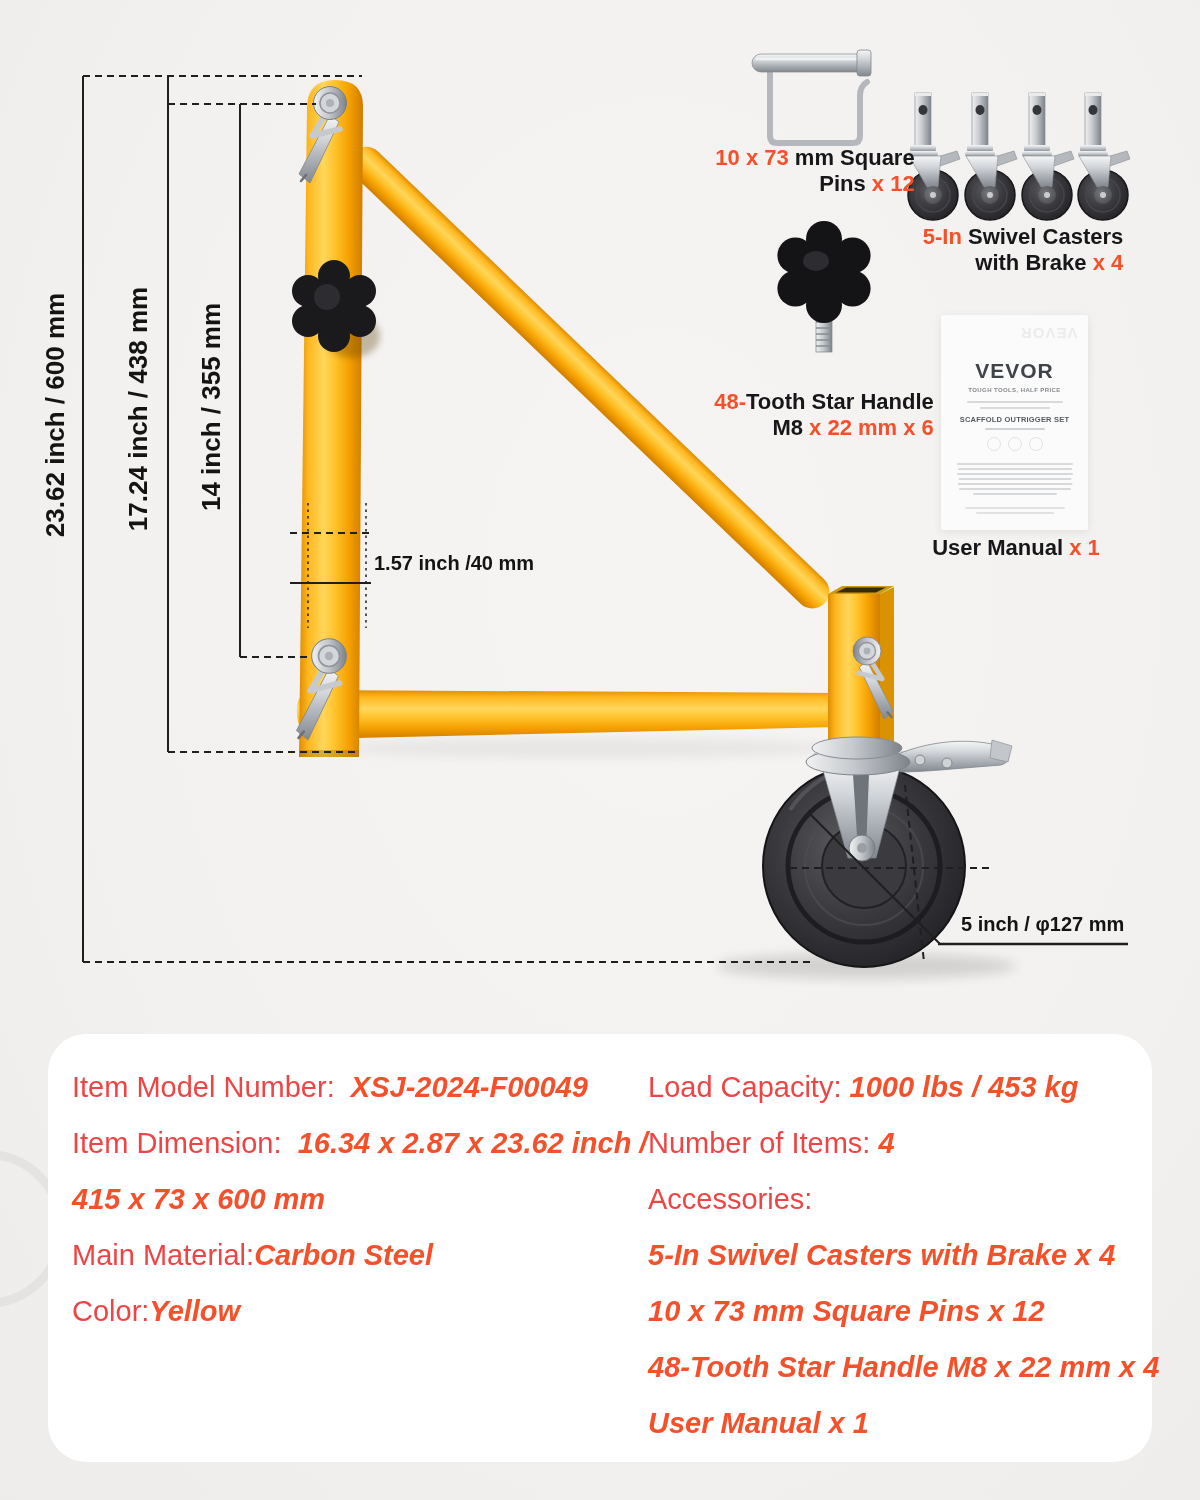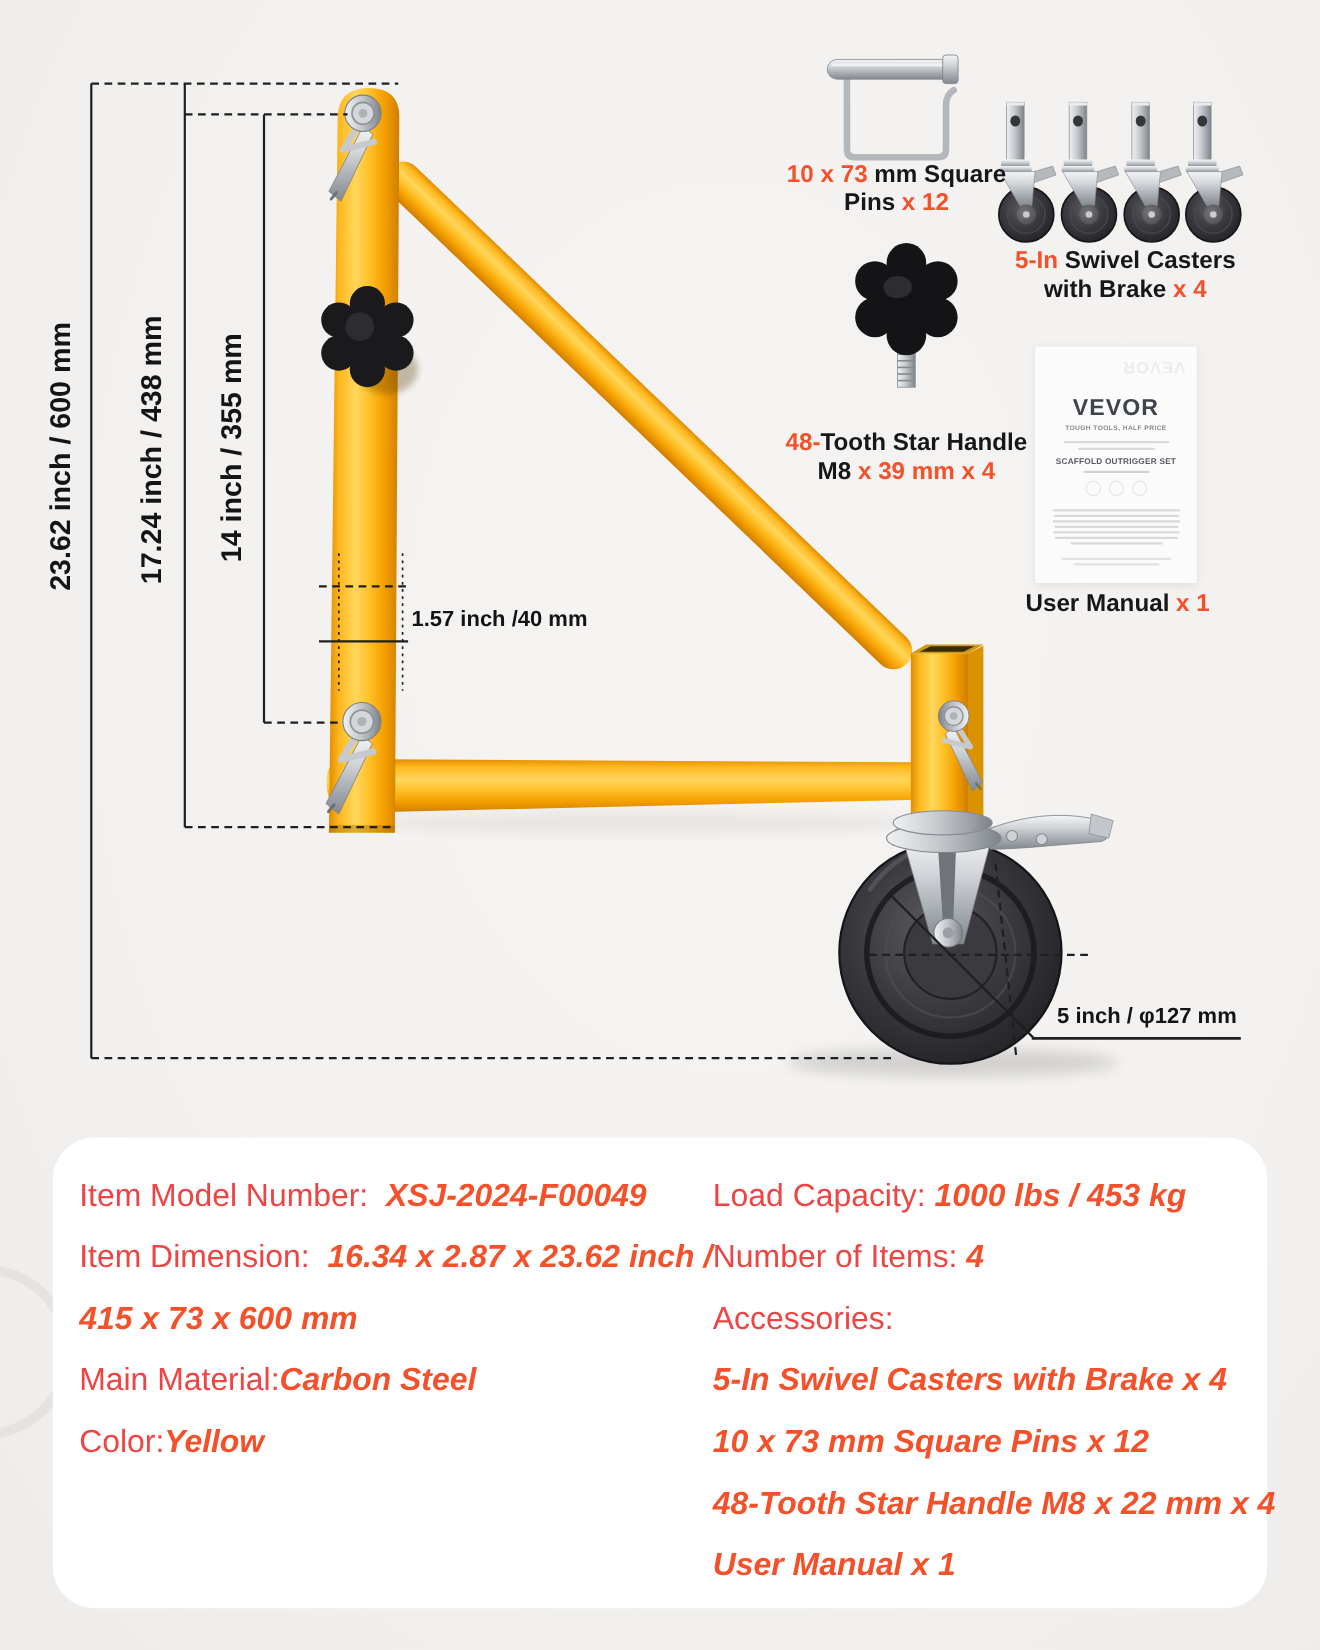--- a/index.html
+++ b/index.html
@@ -4,21 +4,21 @@
 <title>Scaffold Outrigger Infographic</title>
 <style>
   html,body{margin:0;padding:0;background:#e9e8e6;}
   .stage{position:relative;width:1200px;height:1500px;overflow:hidden;
          background:radial-gradient(ellipse at 55% 38%, #f5f4f2 0%, #f2f1ef 60%, #edecea 100%);
          font-family:"Liberation Sans", sans-serif;}
   svg.diagram{position:absolute;left:0;top:0;}
   .lbl{position:absolute;color:#141414;font-weight:700;white-space:nowrap;}
   .dim-rot{transform:translate(-50%,-50%) rotate(-90deg);font-size:26px;}
   .dim-flat{font-size:20px;}
-  .acc-label{position:absolute;transform:translateX(-50%);text-align:center;
+  .acc-label{position:absolute;transform:translateX(-50%);text-align:right;
              font-size:22px;line-height:26px;font-weight:600;color:#17171a;white-space:nowrap;}
   .acc-label .hl{color:#f4502a;}
   
   .manual-card{position:absolute;left:941px;top:315px;width:147px;height:215px;background:#fbfbfb;
                box-shadow:0 2px 8px rgba(0,0,0,.08);border-radius:2px;}
   .m-watermark{position:absolute;right:10px;top:10px;font-size:15px;font-weight:700;color:#ececec;
                letter-spacing:1px;transform:rotate(180deg);}
   .m-brand{position:absolute;left:0;right:0;top:44px;text-align:center;font-size:21px;font-weight:800;
            color:#3f434a;letter-spacing:1px;}
   .m-tagline{position:absolute;left:0;right:0;top:72px;text-align:center;font-size:6px;font-weight:700;
@@ -244,21 +244,21 @@
   <div class="acc-label" style="left:815px;top:145px;">
     <div><span class="hl">10 x 73</span><span> mm Square</span></div>
     <div><span>Pins </span><span class="hl">x 12</span></div>
   </div>
   <div class="acc-label" style="left:1023px;top:224px;">
     <div><span class="hl">5-In</span><span> Swivel Casters</span></div>
     <div><span>with Brake </span><span class="hl">x 4</span></div>
   </div>
   <div class="acc-label" style="left:824px;top:361px;margin-top:28px;">
     <div><span class="hl">48-</span><span>Tooth Star Handle</span></div>
-    <div><span>M8 </span><span class="hl">x 39 mm x 4</span></div>
+    <div><span>M8 </span><span class="hl">x 22 mm x 6</span></div>
   </div>
   <div class="acc-label" style="left:1016px;top:535px;">
     <div><span>User Manual </span><span class="hl">x 1</span></div>
   </div>
 
   <div class="manual-card">
     <div class="m-watermark">VEVOR</div>
     <div class="m-brand">VEVOR</div>
     <div class="m-tagline">TOUGH TOOLS, HALF PRICE</div>
     <div class="mbar" style="top:86px;width:96px;"></div>

